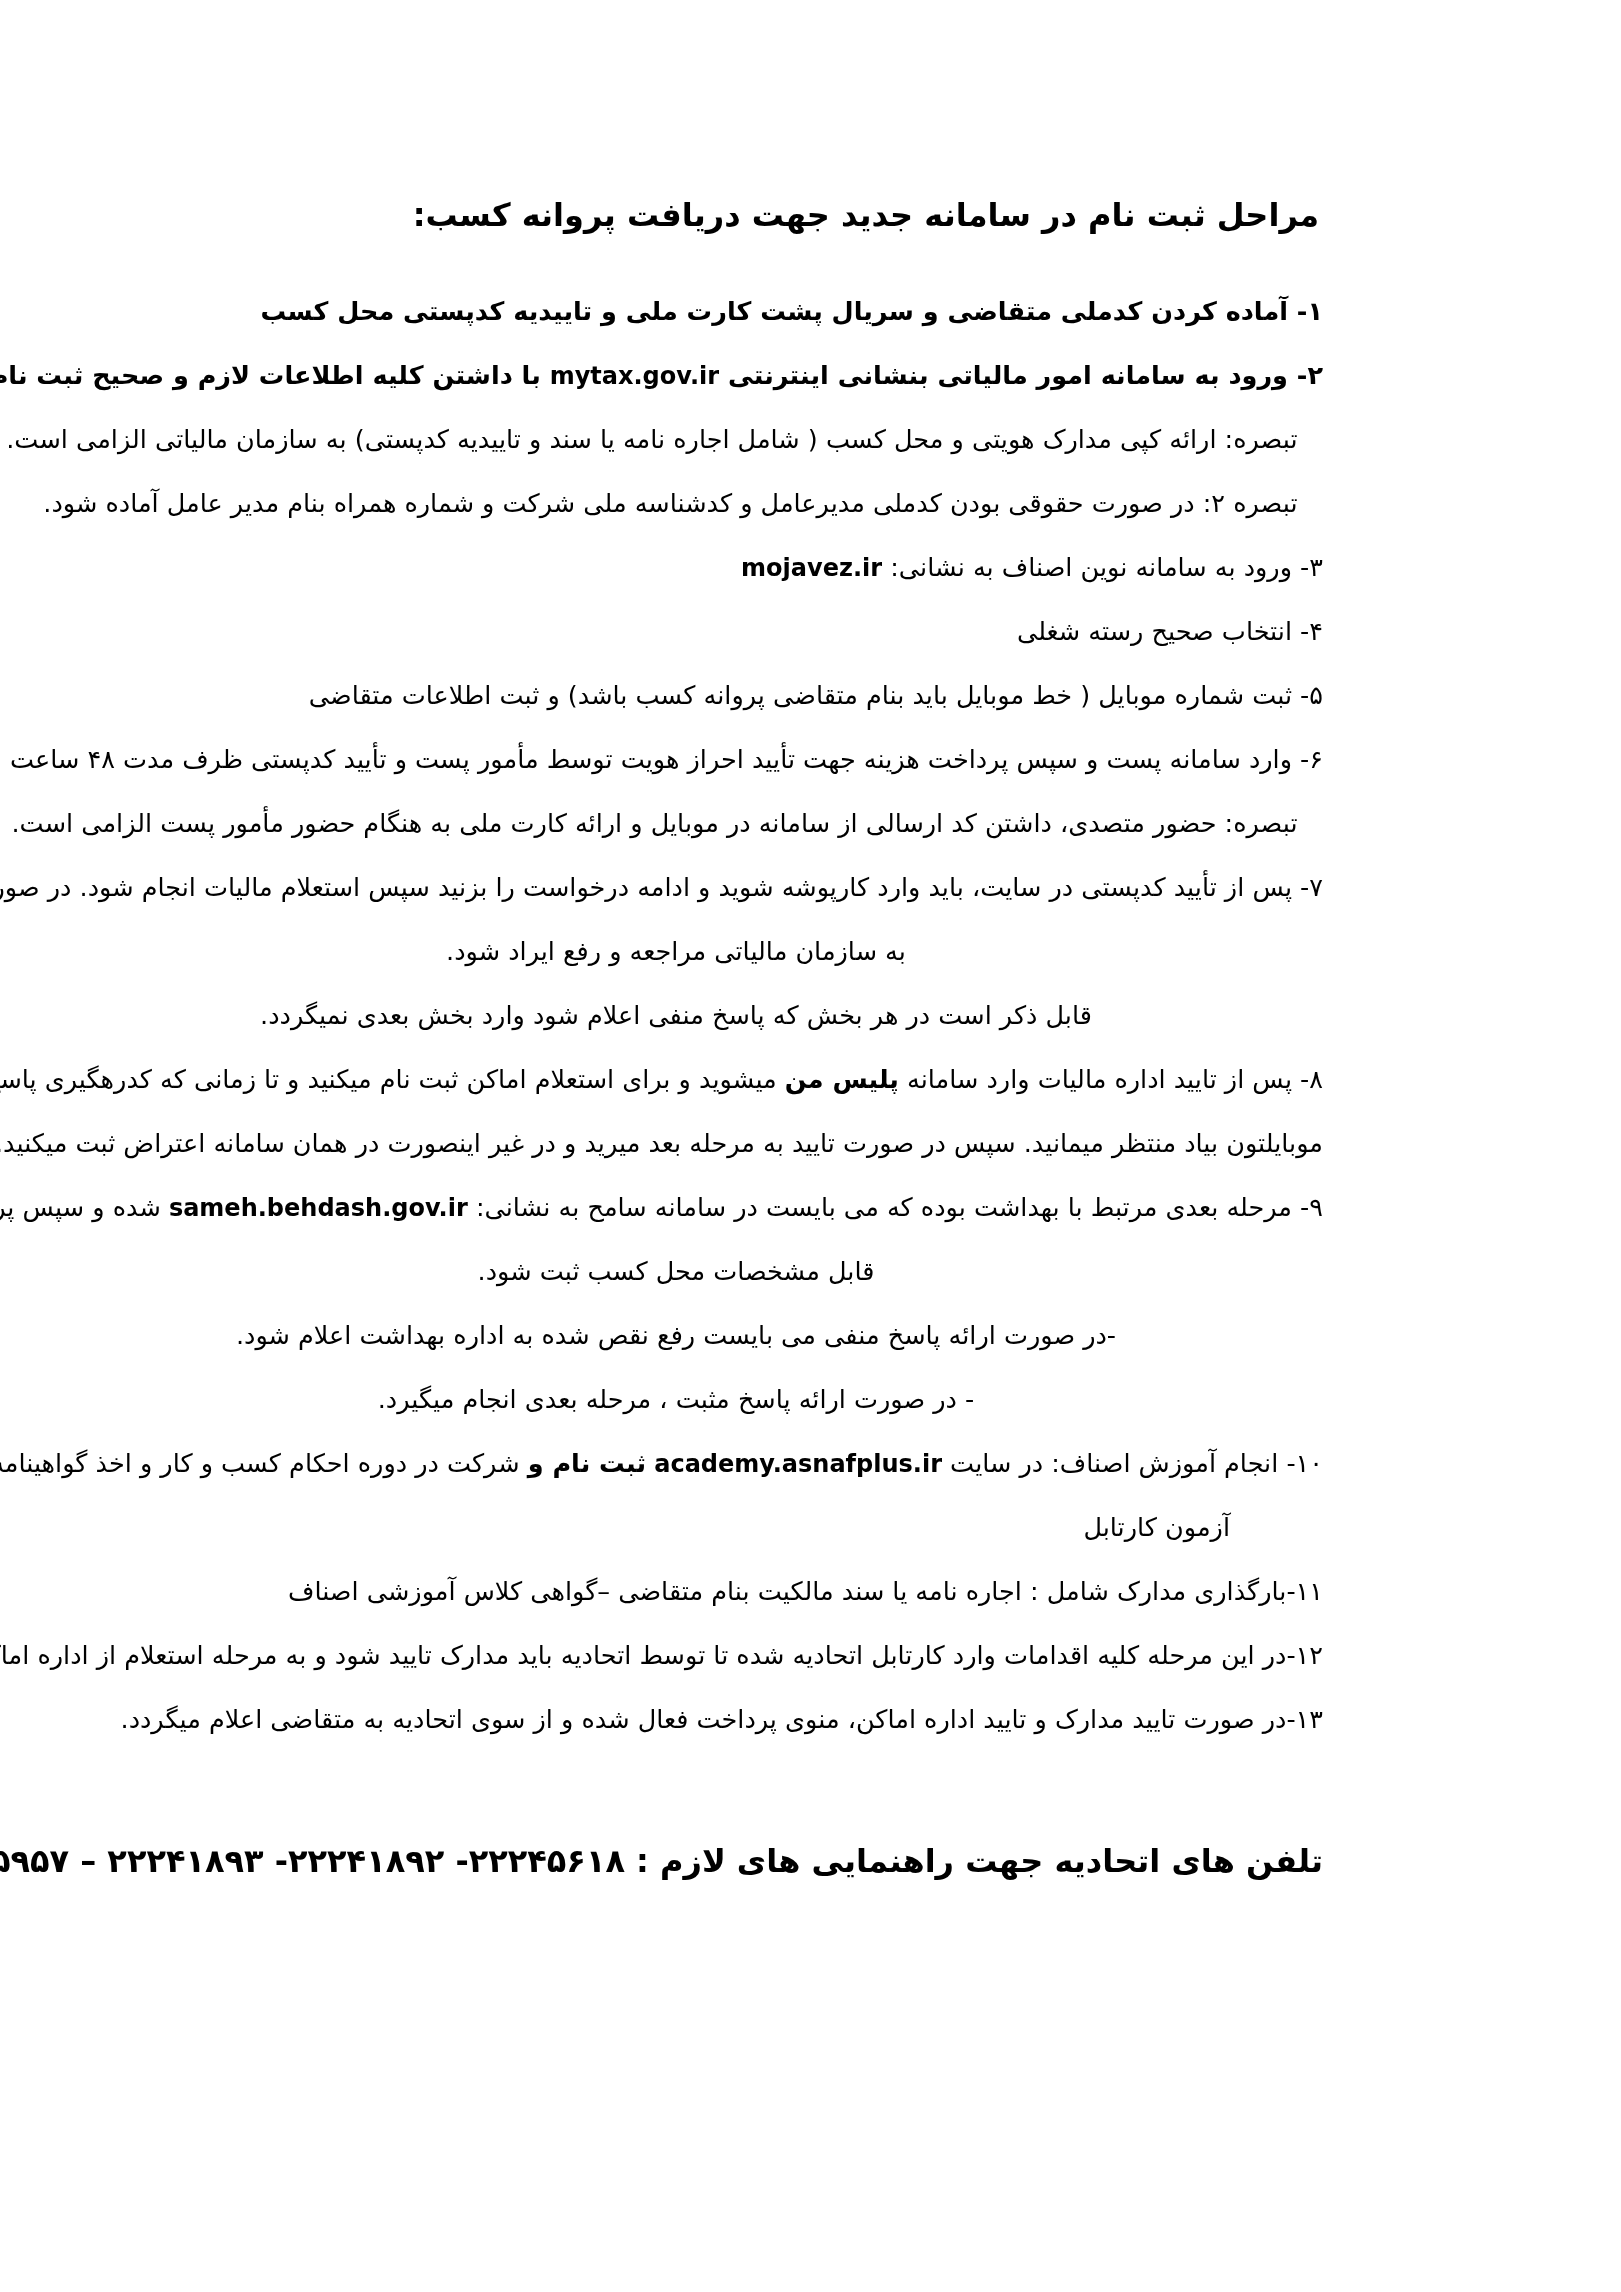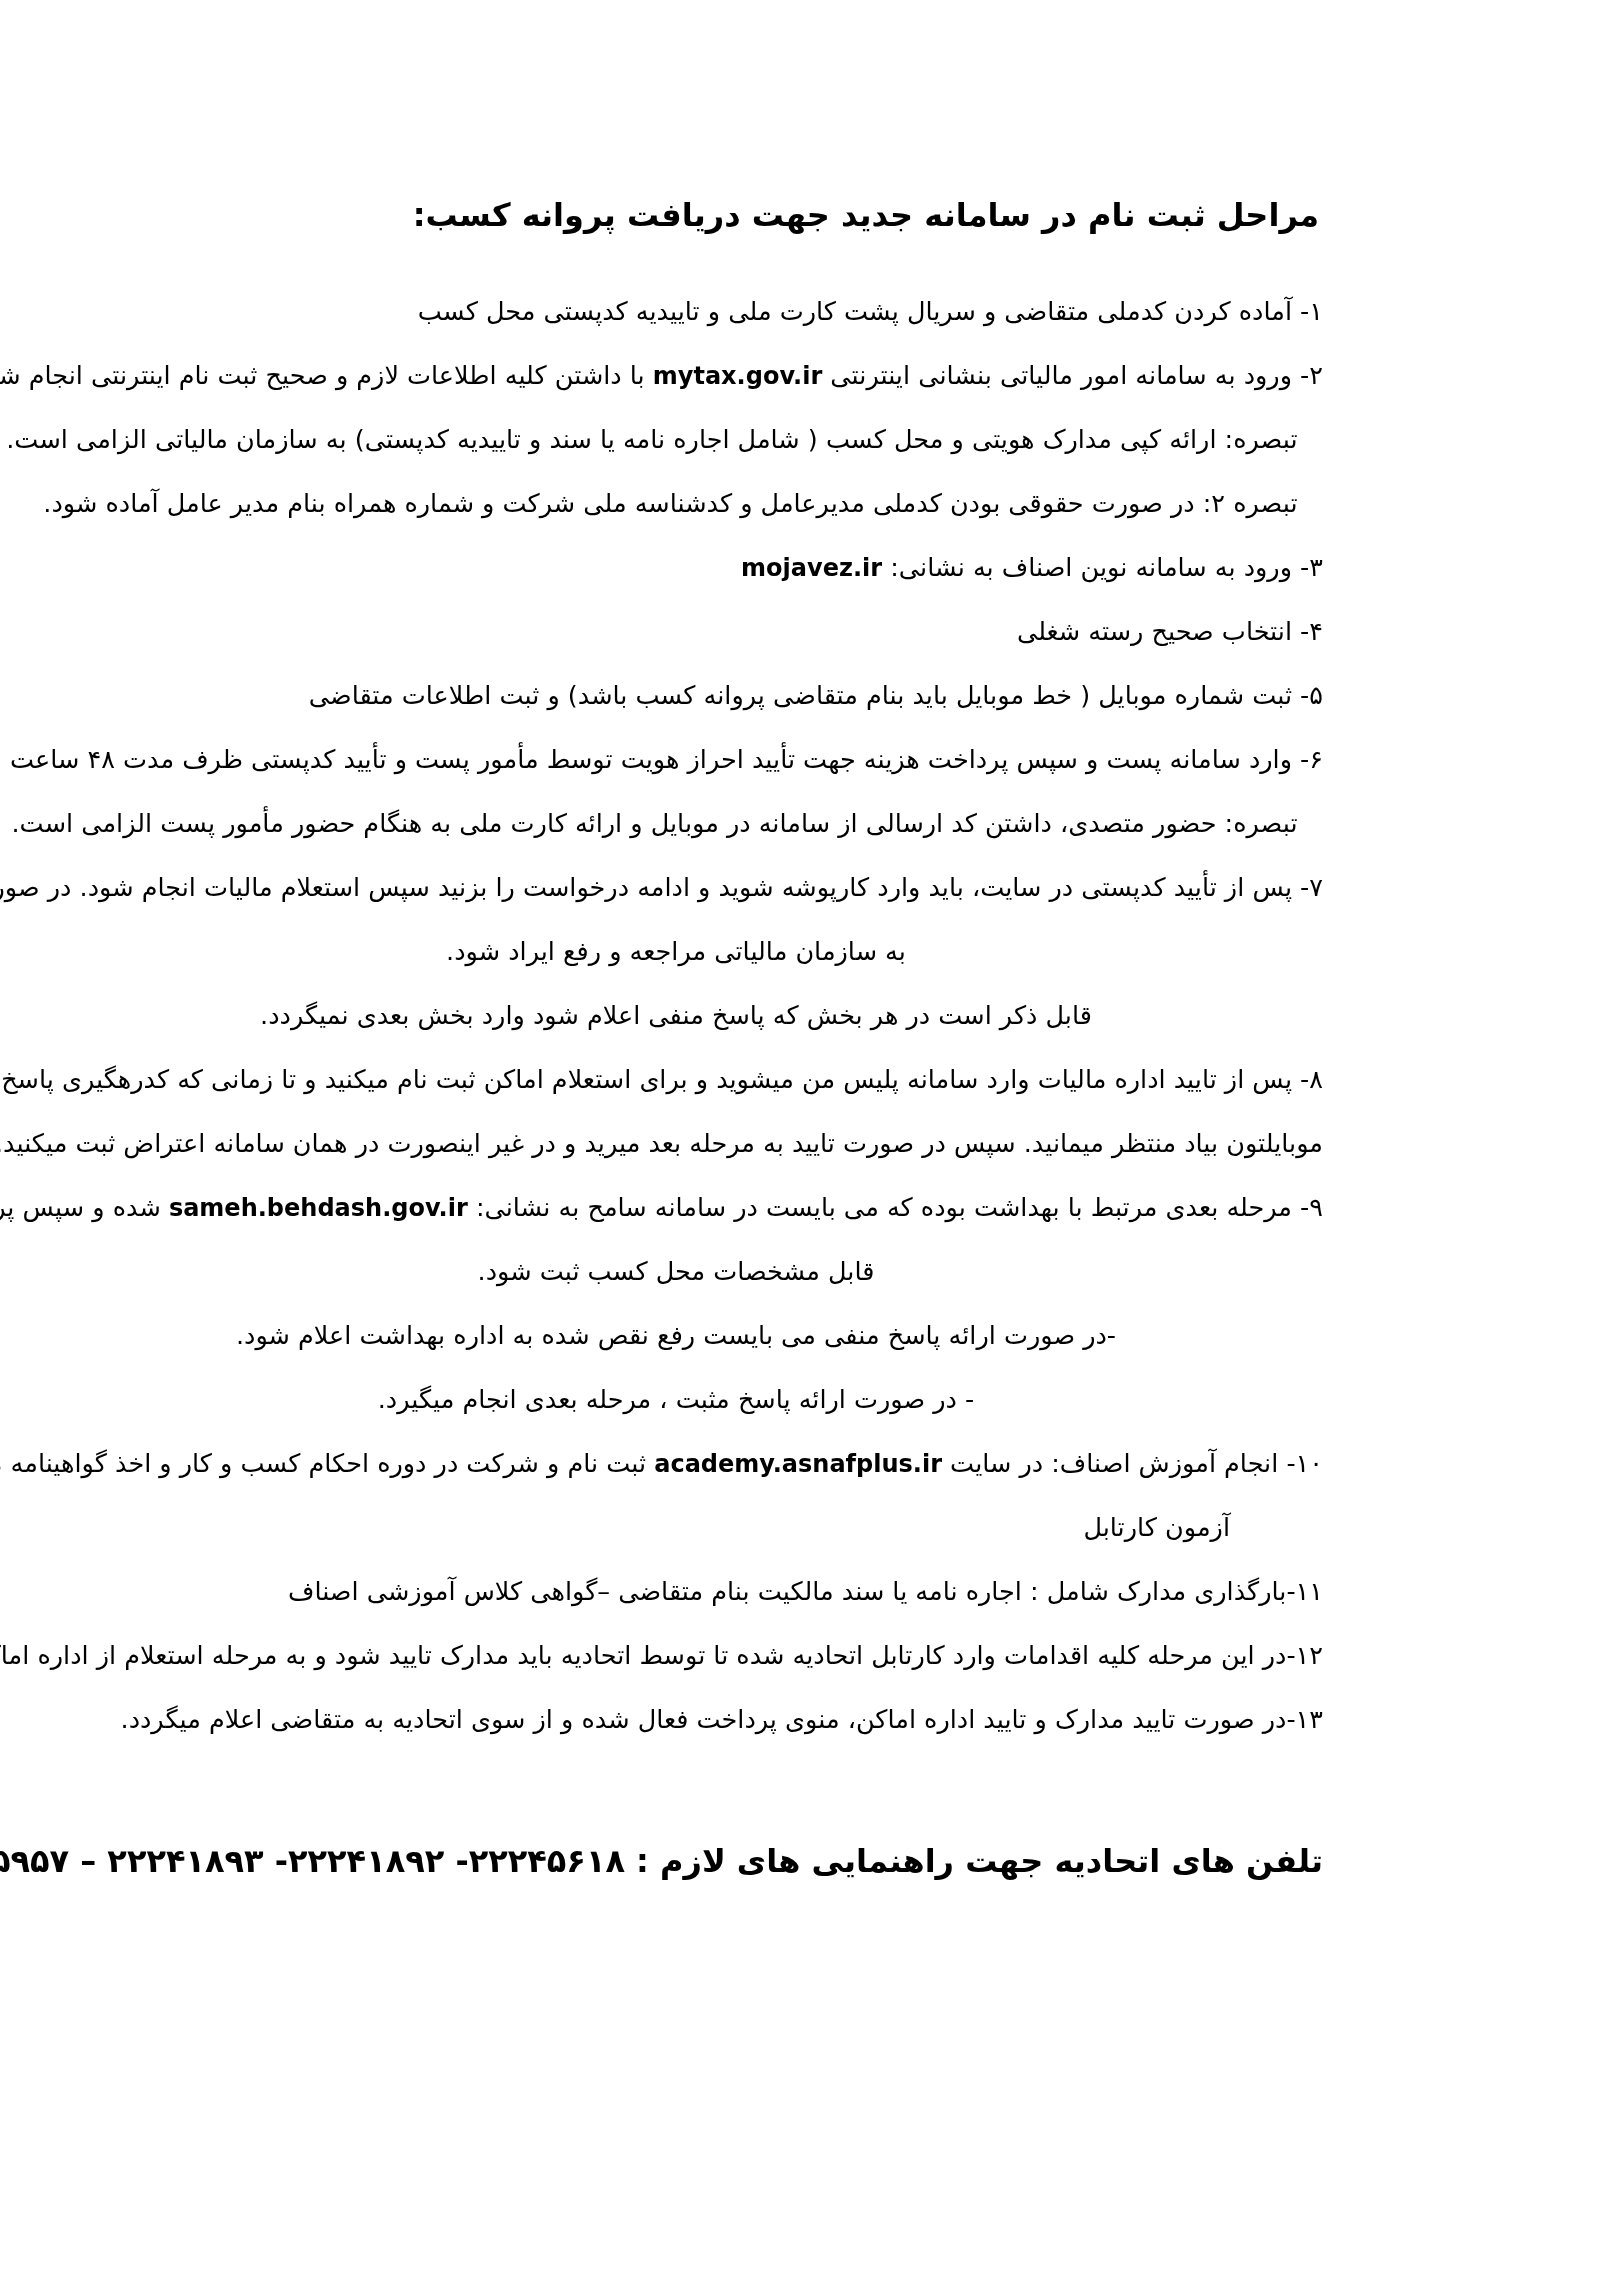--- a/index.html
+++ b/index.html
@@ -26,21 +26,21 @@
     margin: 0 3.9px 45px 0;
     white-space: nowrap;
   }
   .line {
     font-size: 25.5px;
     height: 64px;
     line-height: 64px;
     text-align: right;
     white-space: nowrap;
   }
-  .b { font-weight: normal; }
+  .b { font-weight: bold; }
   .note { padding-right: 25.5px; }
   .center { text-align: center; }
   .indent { padding-right: 93px; }
   .url {
     font-weight: bold;
     font-size: 24px;
     font-family: "DejaVu Sans", sans-serif;
   }
   .footer {
     margin-top: 78px;

